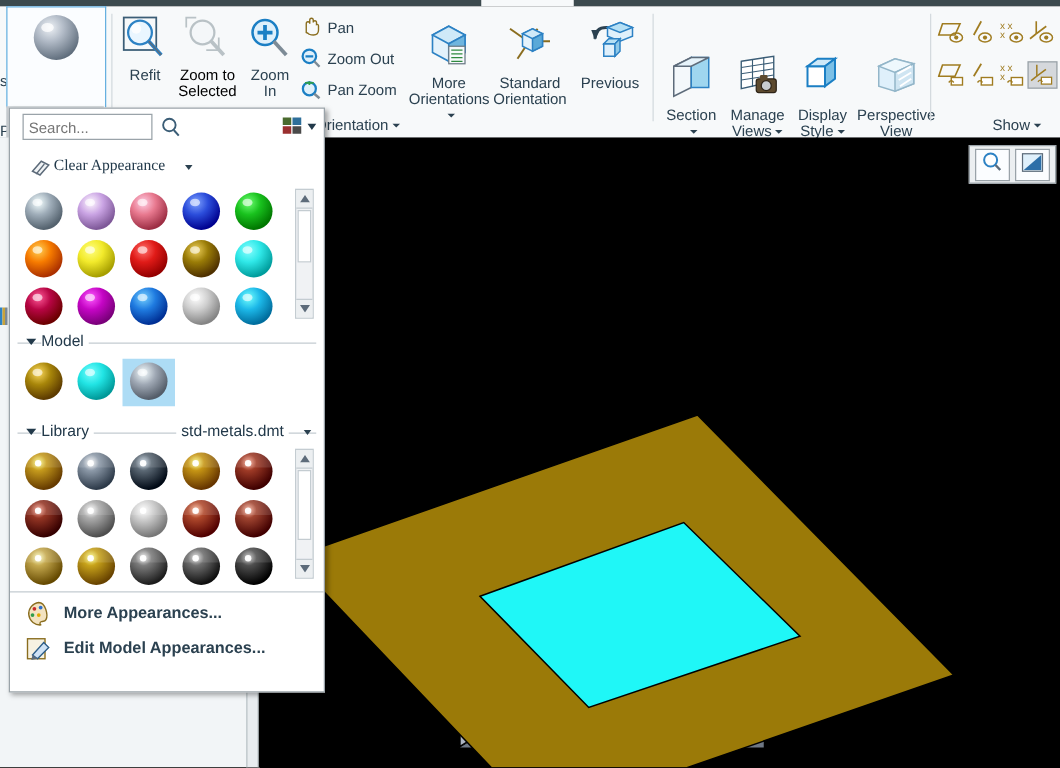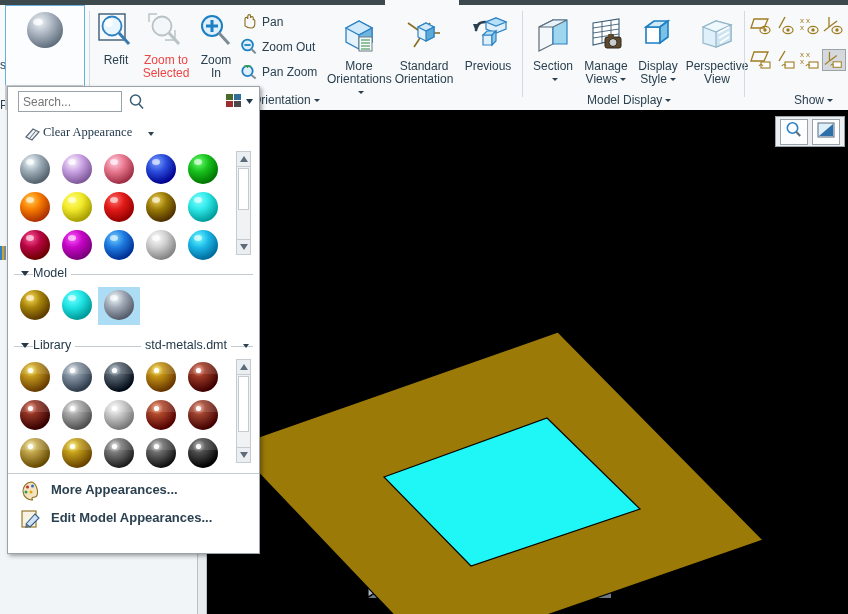--- a/index.html
+++ b/index.html
@@ -18,21 +18,21 @@
   .rb-group{position:absolute;top:0;height:104px;}
   .rb-sep{position:absolute;top:6px;width:1px;height:86px;background:#d4dade;}
   .caret{display:inline-block;width:0;height:0;border-left:3.5px solid transparent;
          border-right:3.5px solid transparent;border-top:4px solid #2b4150;
          vertical-align:middle;margin-left:3px;}
   .caret.small{border-left-width:3px;border-right-width:3px;border-top-width:3.5px;}
   
   .bigbtn{position:absolute;text-align:center;cursor:default;}
   .bigbtn .ic{display:block;margin:0 auto;}
   .bigbtn .lbl{display:block;font-size:12px;line-height:13px;color:#2b4150;}
-  .bigbtn.disabled .lbl{color:#ef4444;}
+  .bigbtn.disabled .lbl{color:#000000;}
   
   .smbtn{position:absolute;cursor:default;font-size:12px;color:#2b4150;white-space:nowrap;}
   .smbtn .ic{position:absolute;left:0;top:0;}
   .smbtn .lbl{position:absolute;left:22px;top:2px;}
   
   #appearances-btn{position:absolute;left:5px;top:0px;width:78px;height:80px;
      border:1px solid #66b0e0;border-bottom:none;background:#fbfdff;}
   #appearances-btn .sphere-wrap{height:47px;display:flex;align-items:center;justify-content:center;}
   #appearances-label{position:absolute;left:5px;top:80px;width:78px;height:26px;
      background:#c9ced2;text-align:center;font-size:12px;color:#2b4150;padding-top:1px;
@@ -242,21 +242,21 @@
       <span class="lbl">Previous</span>
     </div>
 
     <div class="smbtn" style="left:160px;top:86px;">
       <span class="lbl" style="left:0;"><span>Orientation</span><span class="caret small"></span></span>
     </div>
   </div>
 
   <div class="rb-sep" style="left:522px;"></div>
 
-  <div class="rb-group" style="left:524px;width:218px;">
+  <div class="rb-group" style="left:524px;width:218px;margin-top:26px;">
     <div class="bigbtn" style="left:2px;top:10px;width:54px;">
       <span class="ic">
         <svg width="46" height="42" viewBox="0 0 46 42">
           <polygon points="9,12 23,5 23,29 9,36" fill="#f4f8fb" stroke="#5d6b7a" stroke-width="1.2"></polygon>
           <polygon points="23,5 37,5 37,29 23,29" fill="#9fd6ef" stroke="#2d82c4" stroke-width="1.2"></polygon>
           <polygon points="9,12 23,5 37,5 23,12" fill="#e6f3fa" stroke="#5d6b7a" stroke-width="1.2"></polygon>
         </svg>
       </span>
       <span class="lbl">Section</span>
       <span class="lbl"><span class="caret small"></span></span>

